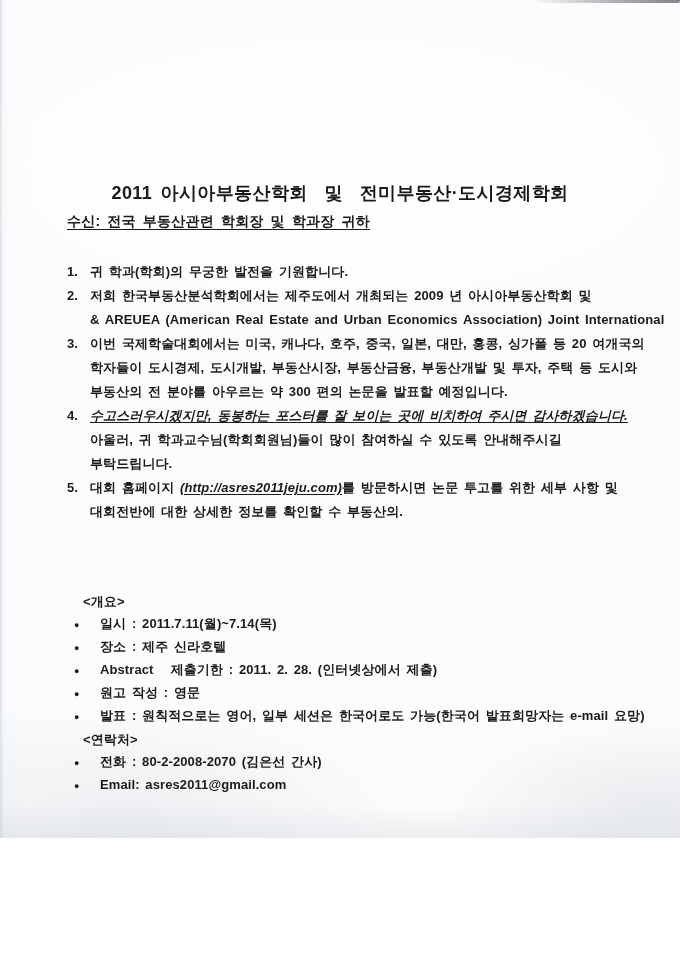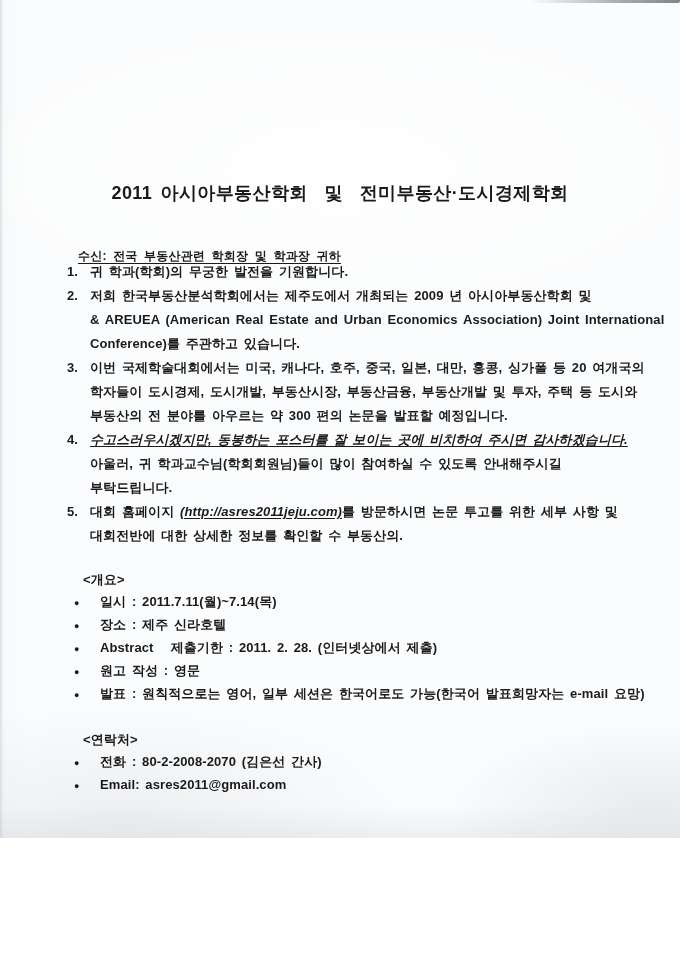--- a/index.html
+++ b/index.html
@@ -44,29 +44,28 @@
     font-size: 18px;
     font-weight: bold;
     line-height: 37px;
     letter-spacing: 0.4px;
     word-spacing: 3px;
     white-space: pre;
   }
 
   .recipient {
     position: absolute;
-    top: 213px; left: 78px;
-    font-size: 12px;
+    top: 213px; left: 67px;
+    font-size: 14px;
     font-weight: bold;
     letter-spacing: 0.2px;
     word-spacing: 3px;
     text-decoration: underline;
     text-underline-offset: 3px;
     white-space: pre;
-    margin-top: 35px;
   }
 
   .num-list {
     position: absolute;
     top: 260px; left: 67px; right: 14px;
     font-size: 13px;
     font-weight: bold;
     line-height: 24px;
     letter-spacing: 0.1px;
     word-spacing: 2px;
@@ -83,21 +82,21 @@
 
   .bullet-section {
     position: absolute;
     left: 67px; right: 14px;
     font-size: 13px;
     font-weight: bold;
     line-height: 22px;
     letter-spacing: 0.1px;
     word-spacing: 2px;
   }
-  .sec-overview { top: 569px; }
+  .sec-overview { top: 591px; }
   .sec-contact  { top: 729px; }
   .section-heading { padding-left: 16px; white-space: pre; }
   .bullet-row { display: flex; align-items: baseline; }
   .bullet-row .dot {
     flex: 0 0 26px;
     padding-left: 7px;
     font-size: 9px;
     line-height: 22px;
   }
   .bullet-row .b-text { flex: 1 1 auto; white-space: pre; }
@@ -137,21 +136,20 @@
       <div class="content">
         <div class="line">귀 학과(학회)의 무궁한 발전을 기원합니다.</div>
       </div>
     </div>
 
     <div class="num-item">
       <span class="num">2.</span>
       <div class="content">
         <div class="line">저희 한국부동산분석학회에서는 제주도에서 개최되는 2009 년 아시아부동산학회 및</div>
         <div class="line">&amp; AREUEA (American Real Estate and Urban Economics Association) Joint International</div>
-        <div class="line">Conference)를 주관하고 있습니다.</div>
       </div>
     </div>
 
     <div class="num-item">
       <span class="num">3.</span>
       <div class="content">
         <div class="line">이번 국제학술대회에서는 미국, 캐나다, 호주, 중국, 일본, 대만, 홍콩, 싱가폴 등 20 여개국의</div>
         <div class="line">학자들이 도시경제, 도시개발, 부동산시장, 부동산금융, 부동산개발 및 투자, 주택 등 도시와</div>
         <div class="line">부동산의 전 분야를 아우르는 약 300 편의 논문을 발표할 예정입니다.</div>
       </div>

